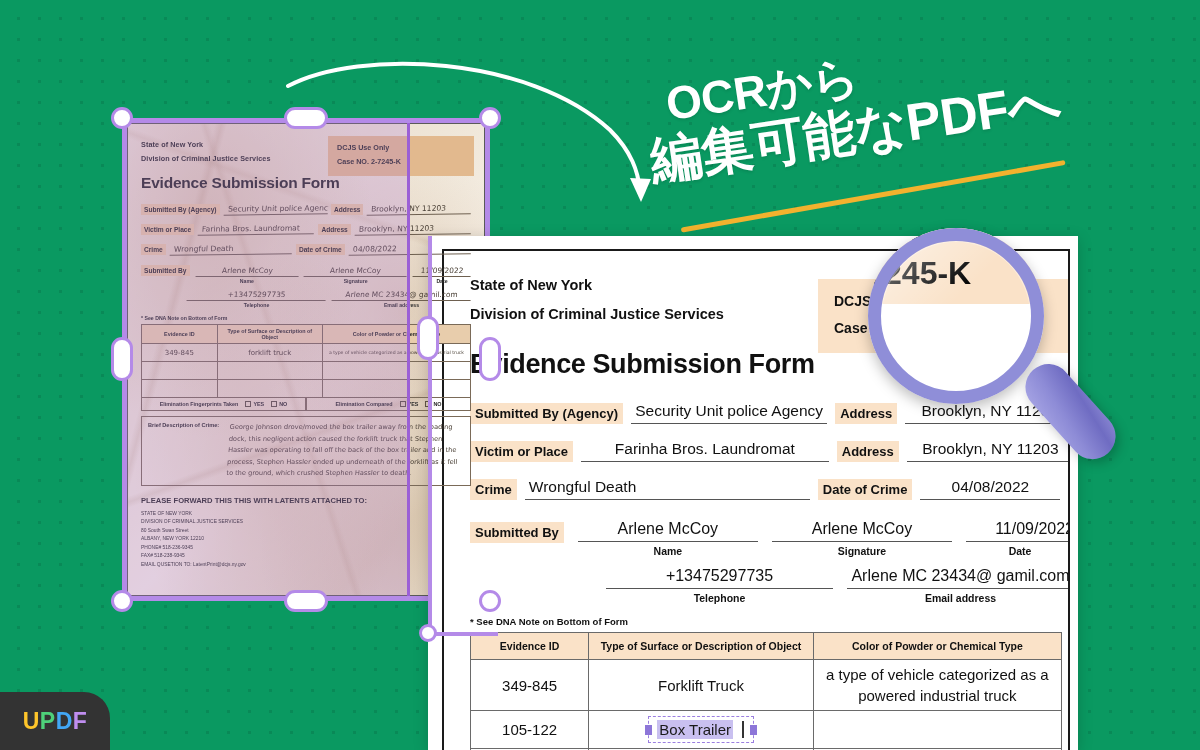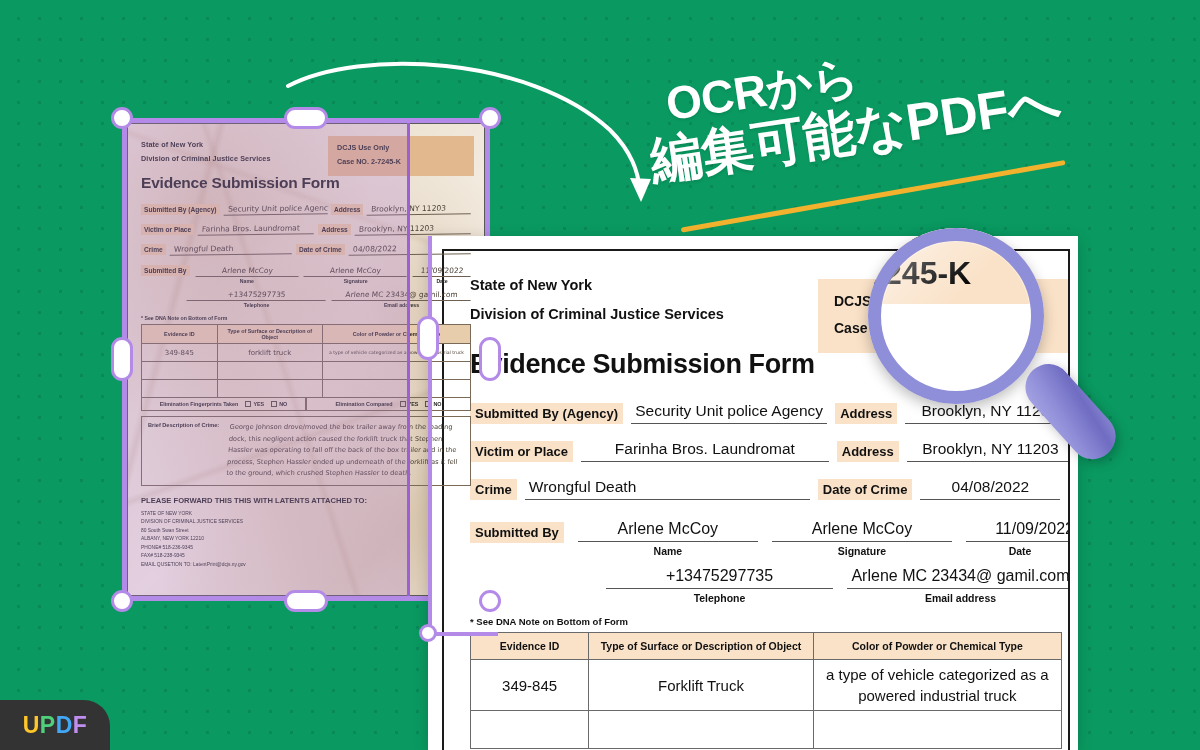--- a/index.html
+++ b/index.html
@@ -244,21 +244,21 @@
     position: absolute; left: 152px; top: 142px;
     width: 46px; height: 112px; border-radius: 23px;
     background: linear-gradient(100deg, #a6a4e4 0%, #8d8bd6 38%, #6f6cc2 75%, #8a88d2 100%);
     transform: rotate(-42deg); transform-origin: 50% 0%;
     box-shadow: 0 5px 12px rgba(0,0,0,0.24);
   }
 
   
   #logo {
     position: absolute; left: 0; bottom: 0;
-    width: 110px; height: 50px;
+    width: 110px; height: 58px;
     background: #333333;
     border-top-right-radius: 26px;
     display: flex; align-items: center; justify-content: center;
     z-index: 50;
   }
   #logo .lg { font-size: 23px; font-weight: 700; letter-spacing: 0.5px; }
   #logo .u { color: #ffc62b; } #logo .p { color: #4ed17a; }
   #logo .d { color: #42a7f5; } #logo .f { color: #c08ef0; }
 </style>
 </head>
@@ -500,20 +500,32 @@
           <th>Evidence ID</th>
           <th>Type of Surface or Description of Object</th>
           <th>Color of Powder or Chemical Type</th>
         </tr>
         <tr>
           <td>349-845</td>
           <td>Forklift Truck</td>
           <td class="d-small">a type of vehicle categorized as a powered industrial truck</td>
         </tr>
         <tr>
+          <td>105-122</td>
+          <td>
+            <span class="edit-box">
+              <span class="ebh l"></span>
+              <span class="sel">Box Trailer</span>
+              <span class="caret"></span>
+              <span class="ebh r"></span>
+            </span>
+          </td>
+          <td></td>
+        </tr>
+        <tr>
           <td></td>
           <td></td>
           <td></td>
         </tr>
       </tbody>
         </table>
 
     </div>
   </div>
   <div id="doc-sel-left"></div>

